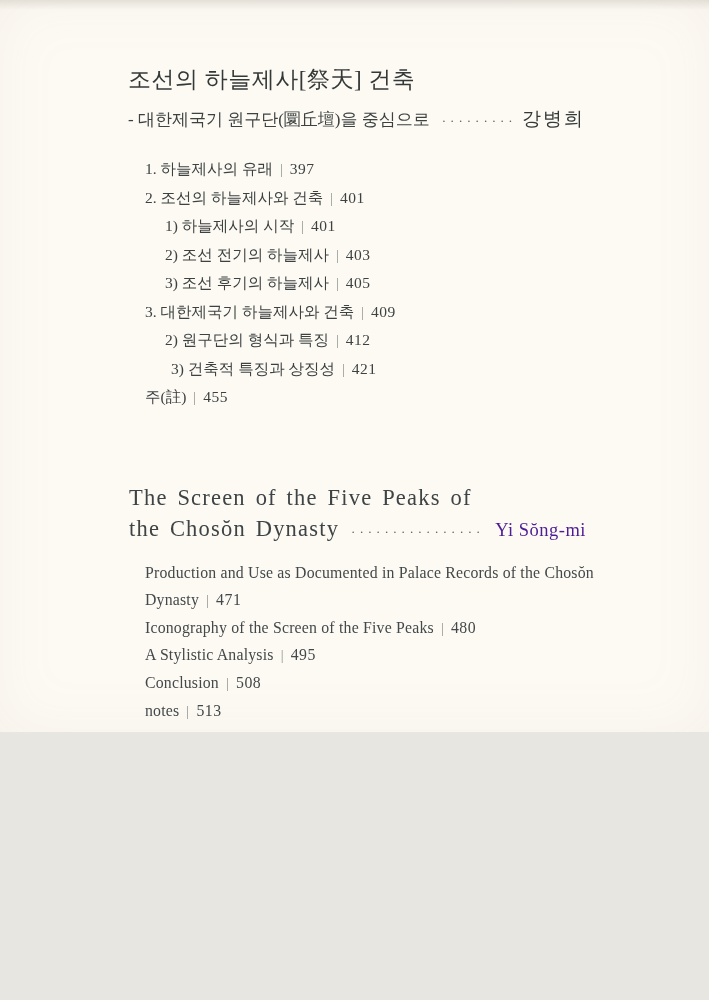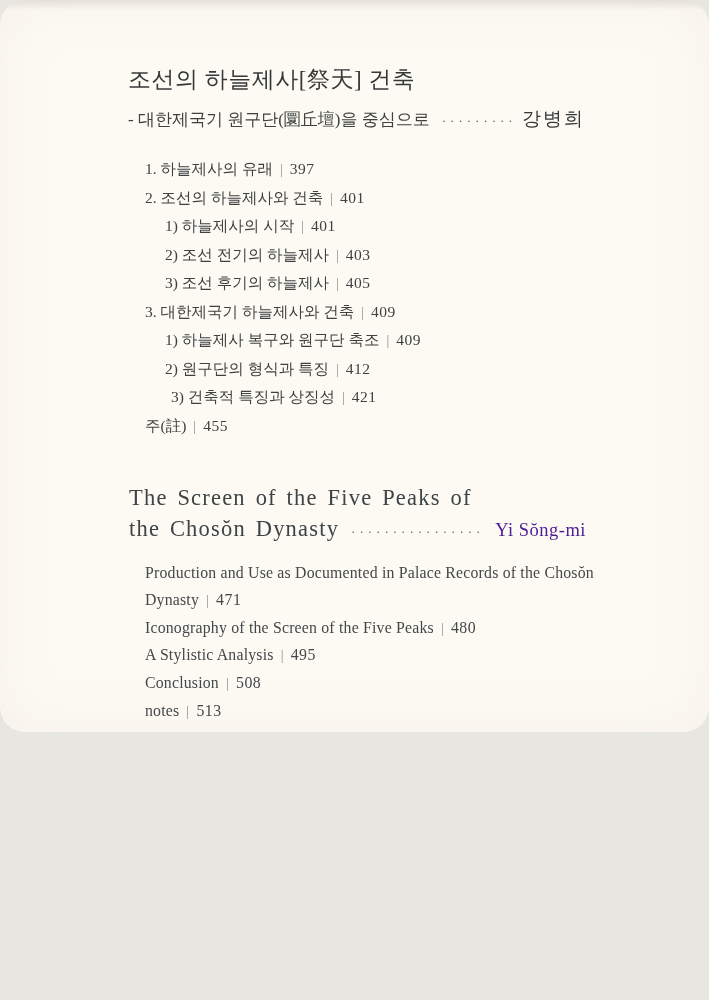--- a/index.html
+++ b/index.html
@@ -6,21 +6,20 @@
   body{background:#e8e6e1;}
   .page{
     position:relative;
     width:709px;height:732px;
     margin:0 auto;
     background:#fdfaf4;
     overflow:hidden;
     font-family:"Liberation Serif","DejaVu Serif",serif;
     color:#3a3e3d;
     box-shadow:inset 0 0 60px rgba(160,150,130,0.08);
-    border-radius:25px;
   }
   
   .page::before{
     content:"";position:absolute;left:0;top:0;width:100%;height:10px;
     background:linear-gradient(180deg,rgba(150,145,135,0.22),rgba(150,145,135,0.0));
     pointer-events:none;
   }
   
   .ghost{
     position:absolute;left:108px;top:852px;width:480px;height:48px;
@@ -111,23 +110,20 @@
     <div class="row sub">
       <span>2) 조선 전기의 하늘제사</span><span class="sep">|</span><span class="pg">403</span>
     </div>
     <div class="row sub">
       <span>3) 조선 후기의 하늘제사</span><span class="sep">|</span><span class="pg">405</span>
     </div>
     <div class="row">
       <span>3. 대한제국기 하늘제사와 건축</span><span class="sep">|</span><span class="pg">409</span>
     </div>
     <div class="row sub">
-      <span>1) 하늘제사 복구와 원구단 축조</span><span class="sep">|</span><span class="pg">409</span>
-    </div>
-    <div class="row sub">
       <span>2) 원구단의 형식과 특징</span><span class="sep">|</span><span class="pg">412</span>
     </div>
     <div class="row sub deep">
       <span>3) 건축적 특징과 상징성</span><span class="sep">|</span><span class="pg">421</span>
     </div>
     <div class="row">
       <span>주(註)</span><span class="sep">|</span><span class="pg">455</span>
     </div>
   </div>
 

